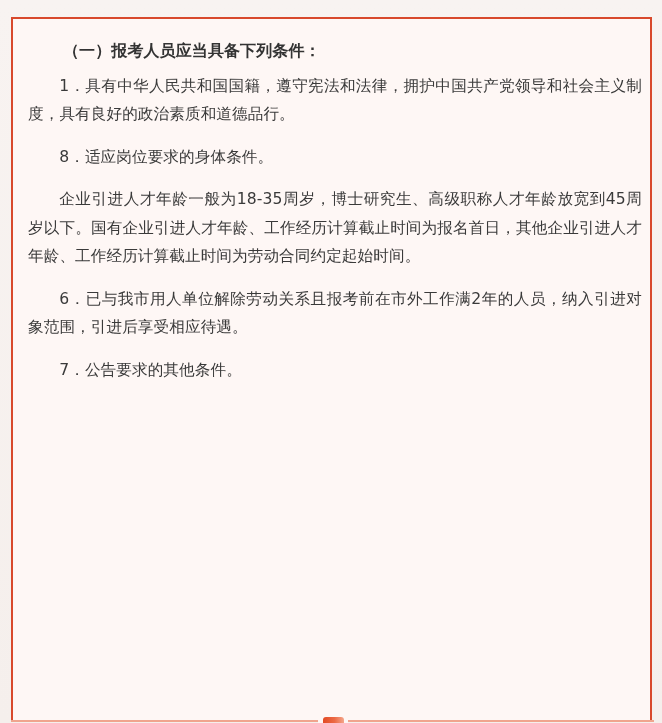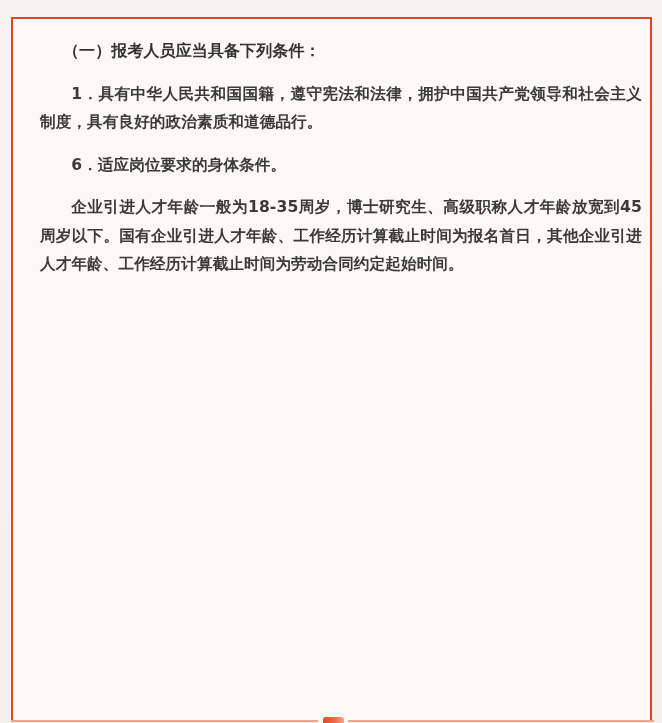--- a/index.html
+++ b/index.html
@@ -60,42 +60,43 @@
     position: absolute;
     left: 28px;
     top: 37px;
     width: 614px;
     color: #3a3a3a;
     font-size: 15.6px;
     line-height: 28.5px;
     letter-spacing: 0.1px;
   }
   .heading {
-    margin: 0 0 14px 0;
+    margin: 0 0 6px 0;
     padding-left: 35px;
     font-weight: bold;
     font-size: 16px;
     color: #333333;
   }
   .para {
-    margin: 0 0 14px 12px;
+    margin: 0 0 14px 0;
     text-indent: 2em;
     text-align: justify;
-    font-weight: bold;
   }
   .para:last-child { margin-bottom: 0; }
 </style>
 </head>
 <body>
 
 <div class="outer-shade"></div>
 
 <div class="panel"></div>
 <div class="panel-bottom-line"></div>
 <div class="panel-bottom-gap"></div>
 <div class="panel-bottom-tab"></div>
 
 <div class="content">
   <p class="heading">（一）报考人员应当具备下列条件：</p>
   <p class="para">1．具有中华人民共和国国籍，遵守宪法和法律，拥护中国共产党领导和社会主义制度，具有良好的政治素质和道德品行。</p>
-  <p class="para">6．适应岗位要求的身体条件。</p>
+  <p class="para">8．适应岗位要求的身体条件。</p>
   <p class="para">企业引进人才年龄一般为18-35周岁，博士研究生、高级职称人才年龄放宽到45周岁以下。国有企业引进人才年龄、工作经历计算截止时间为报名首日，其他企业引进人才年龄、工作经历计算截止时间为劳动合同约定起始时间。</p>
+  <p class="para">6．已与我市用人单位解除劳动关系且报考前在市外工作满2年的人员，纳入引进对象范围，引进后享受相应待遇。</p>
+  <p class="para">7．公告要求的其他条件。</p>
 </div>
 
 </body></html>

